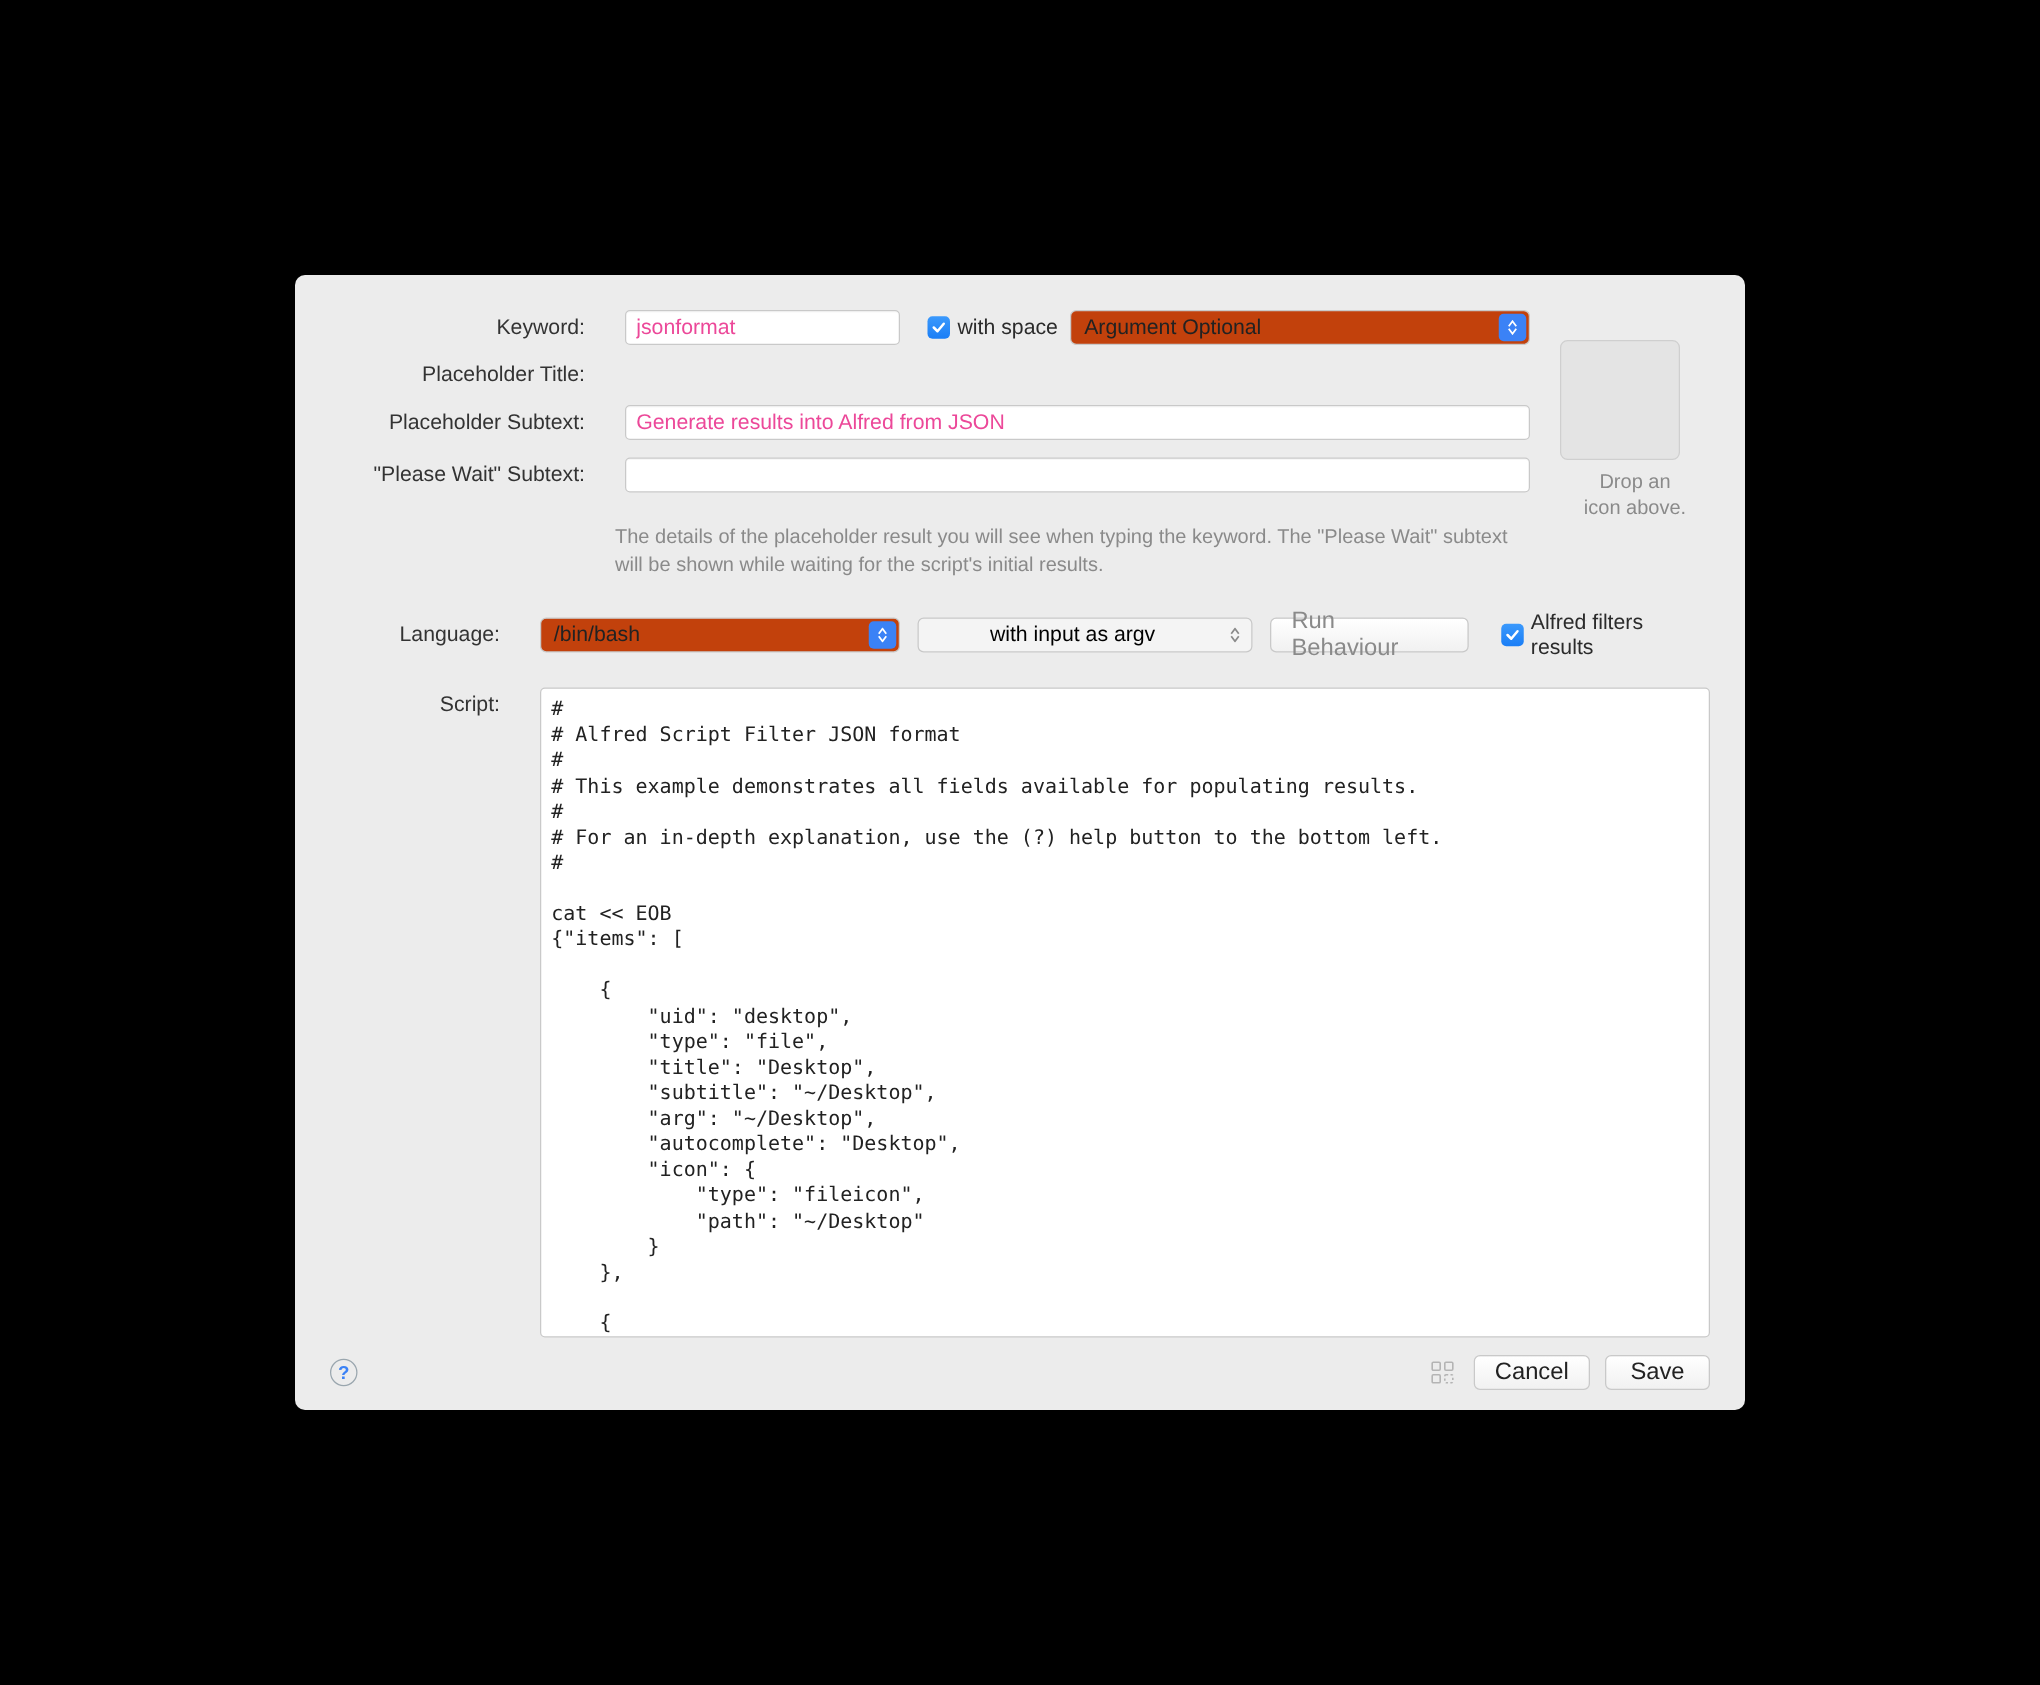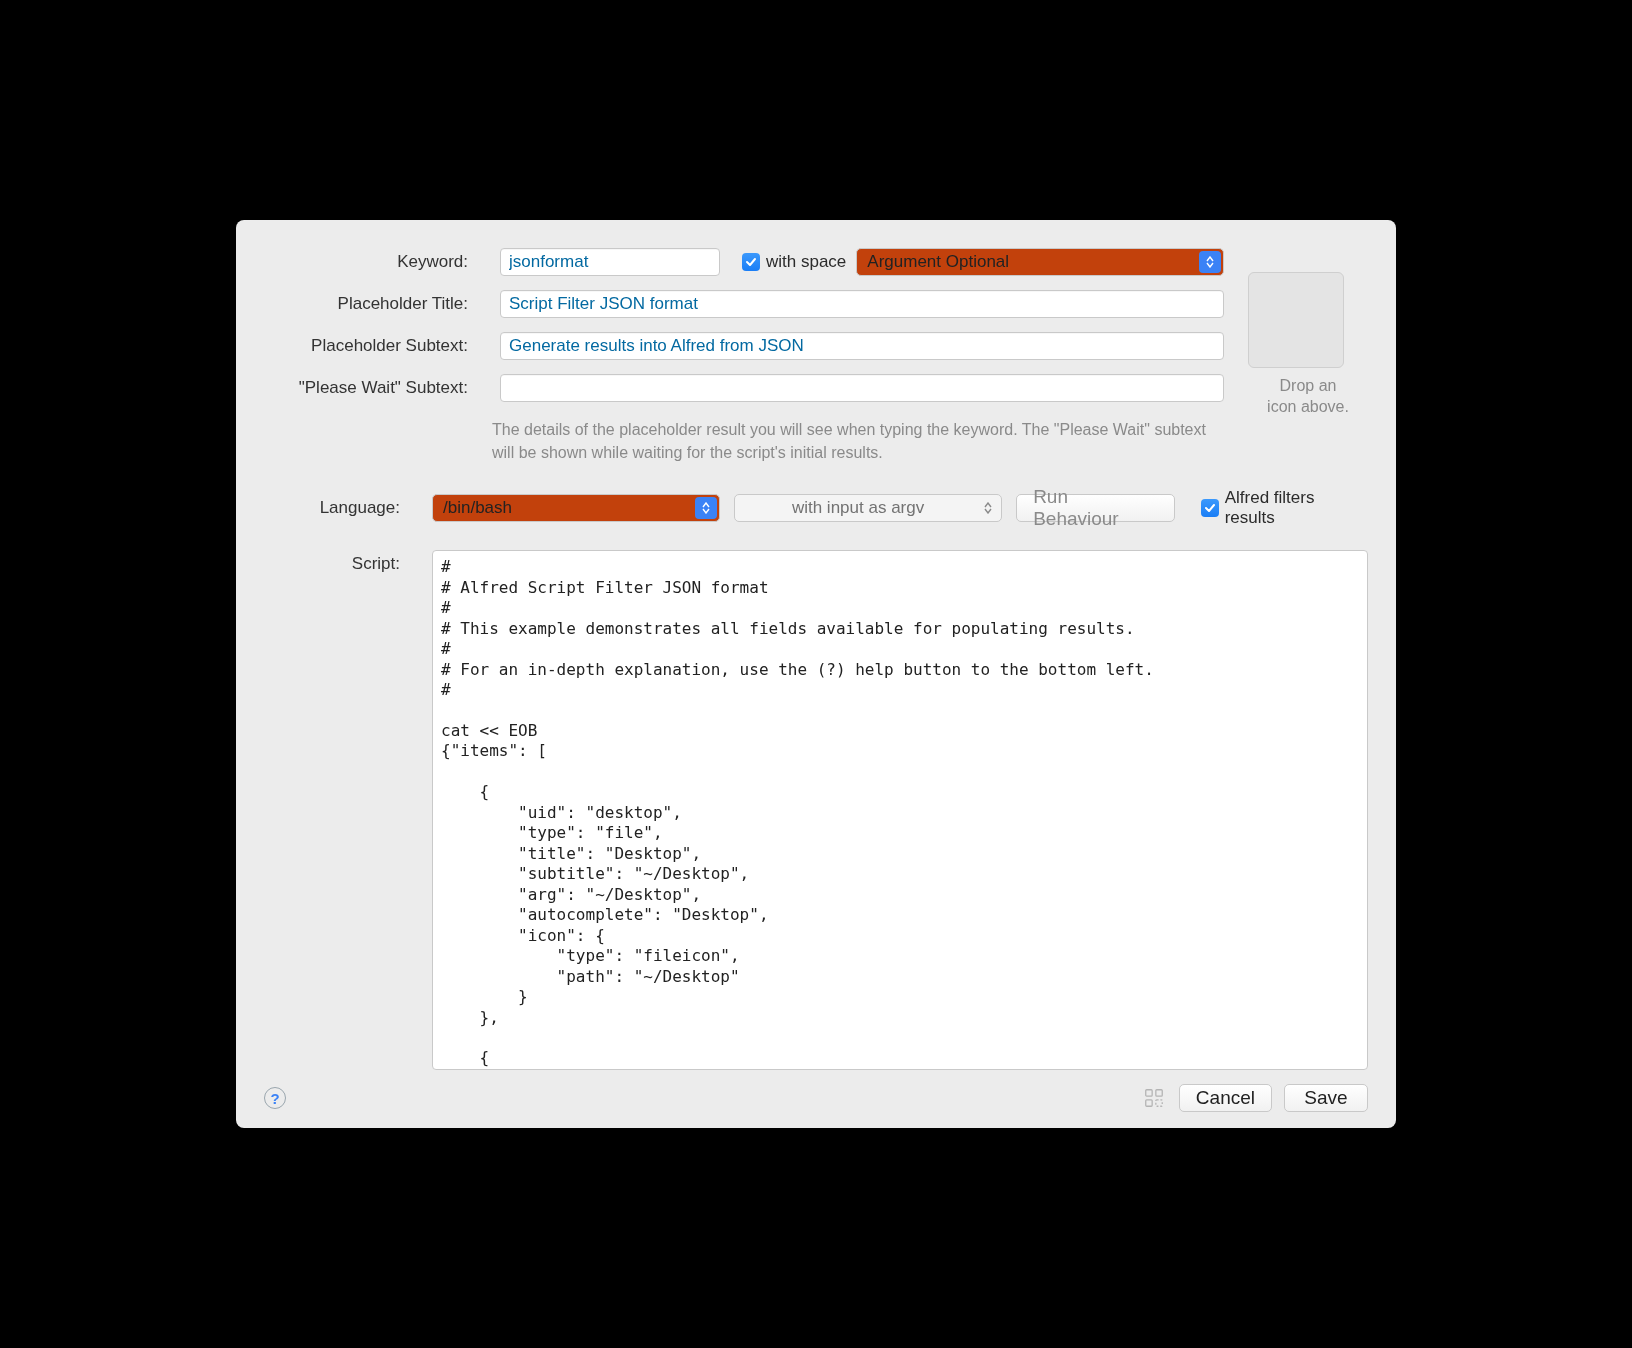--- a/index.html
+++ b/index.html
@@ -43,21 +43,21 @@
     gap: 10px;
   }
 
   input[type=text].mac-input {
     height: 28px;
     border: 1px solid #c9c9c9;
     border-radius: 4px;
     background: #fff;
     padding: 0 8px;
     font-size: 17px;
-    color: #0369a1;
+    color: #ec4899;
     outline: none;
     box-shadow: inset 0 1px 0 rgba(0,0,0,0.03);
   }
   input[type=text].mac-input.small { width: 220px; }
   input[type=text].mac-input.full  { width: 100%; }
 
   .mac-checkbox {
     display:inline-flex; align-items:center; gap:6px;padding-left:12px;
   }
   .mac-checkbox .box {
@@ -80,21 +80,21 @@
     color: #222;
     white-space: nowrap;
   }
   .mac-select .arrows {
     position: absolute; right:2px; top:2px; bottom:2px; width:22px;
     background:#3b82f6;
     border-radius: 4px;
     display:flex; flex-direction:column; align-items:center; justify-content:center;
   }
   .mac-select .arrows svg { width:8px; height:6px; }
-  .mac-select.disabled { color:#737373; background:#f4f4f4; }
+  .mac-select.disabled { color:#000000; background:#f4f4f4; }
   .mac-select.disabled .arrows { background:#d4d4d4; }
   .mac-select.plain .arrows { background:transparent; }
   .mac-select.plain .arrows svg path { stroke:#8a8a8a !important; }
 
   .icon-well {
     width: 96px; height: 96px;
     background:#e4e4e4;
     border:1px solid #cfcfcf;
     border-radius:6px;
   }
@@ -176,23 +176,20 @@
               <svg viewBox="0 0 8 6">
                   <path d="M1 1 L4 5 L7 1" stroke="#fff" stroke-width="1.4" fill="none"></path>
                 </svg>
             </span>
           </div>
         </div>
       </div>
 
       <div class="form-row">
         <div class="form-label">Placeholder Title:</div>
-        <div class="form-control-area">
-          <input type="text" class="mac-input full" value="Script Filter JSON format" style="">
-        </div>
       </div>
 
       <div class="form-row">
         <div class="form-label">Placeholder Subtext:</div>
         <div class="form-control-area">
           <input type="text" class="mac-input full" value="Generate results into Alfred from JSON" style="">
         </div>
       </div>
 
       <div class="form-row" style="margin-bottom:6px;">

